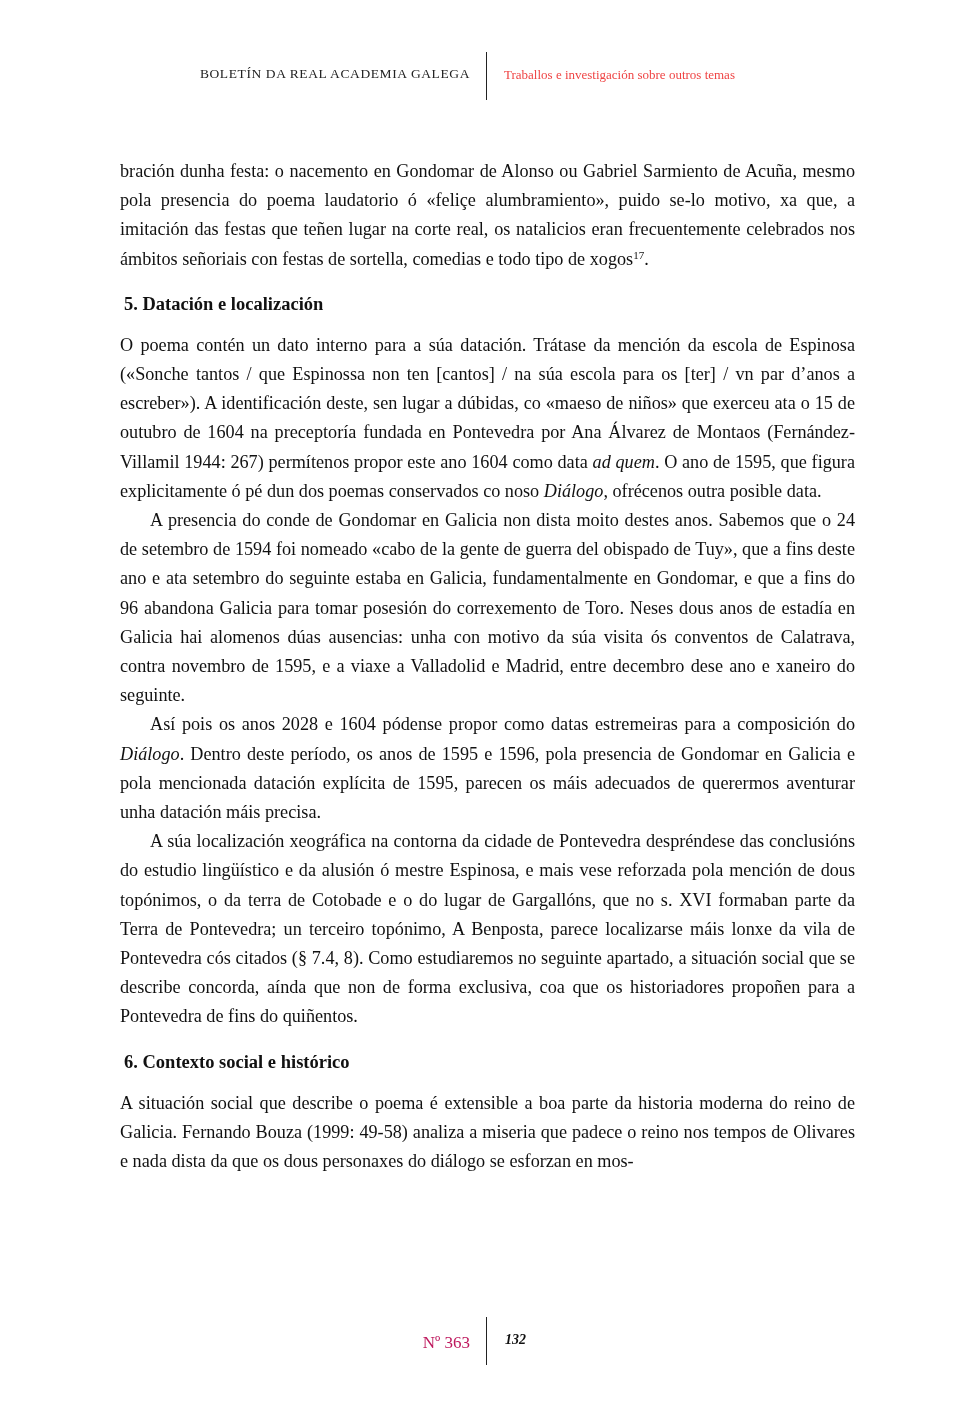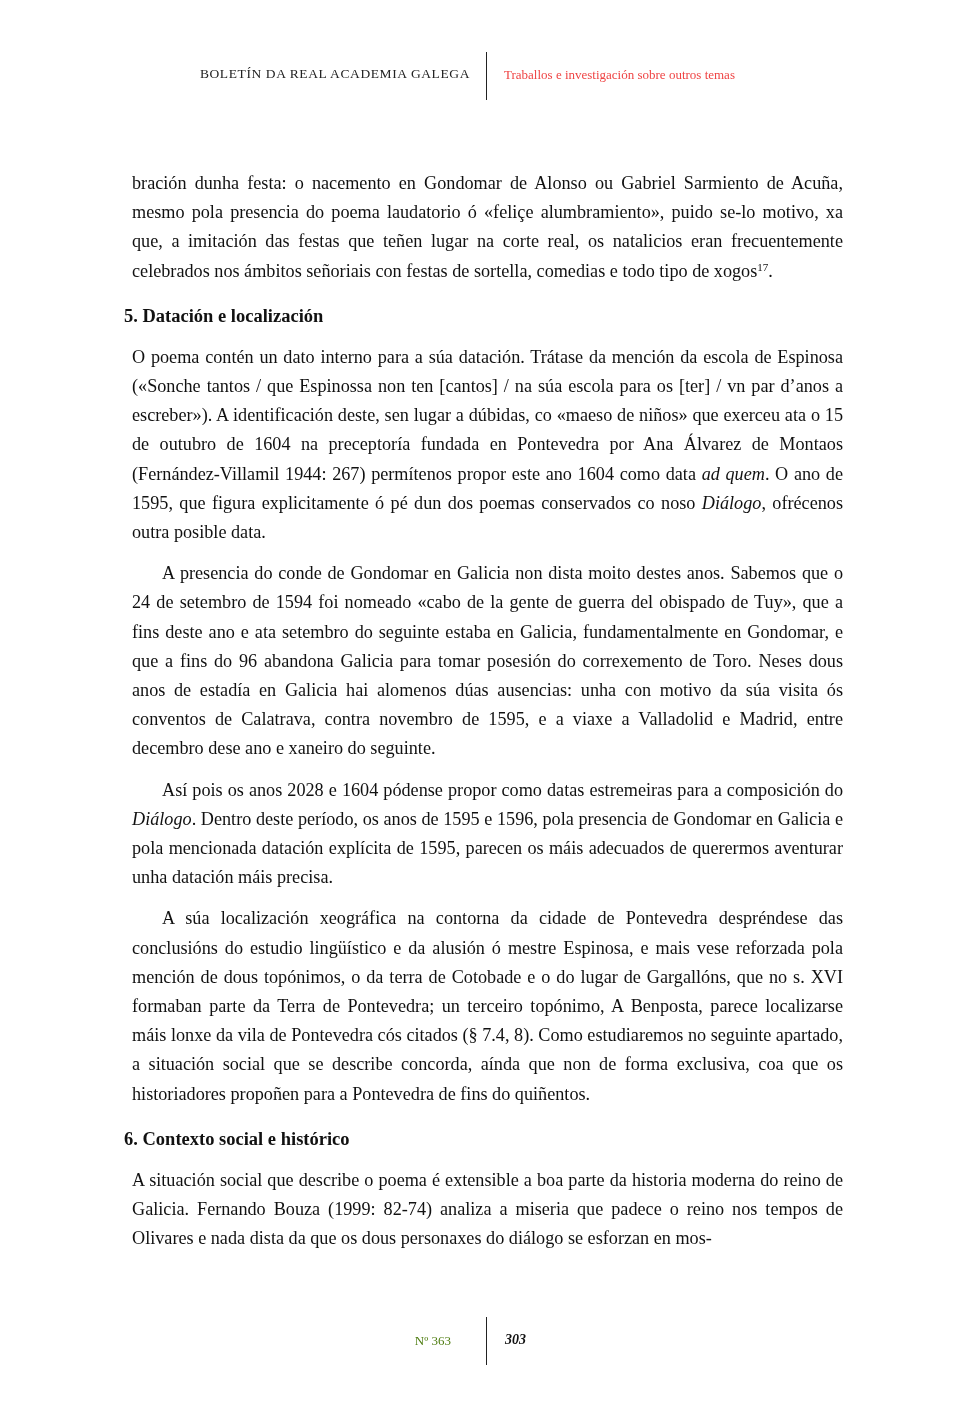--- a/index.html
+++ b/index.html
@@ -3,29 +3,29 @@
 <meta charset="utf-8">
 <style>
   html, body { margin: 0; padding: 0; background: #ffffff; }
   body { width: 975px; height: 1417px; position: relative; overflow: hidden;
          font-family: "Liberation Serif", "DejaVu Serif", serif; color: #111; }
   .header { position: absolute; top: 52px; left: 0; width: 975px; height: 50px; }
   .header .left { position: absolute; right: 505px; top: 14px; font-size: 13.5px; letter-spacing: 0.6px; color: #222; white-space: nowrap; }
   .header .rule { position: absolute; left: 486px; top: 0; width: 1px; height: 48px; background: #222; }
   .header .right { position: absolute; left: 504px; top: 15px; font-size: 13px; color: #ef4444; white-space: nowrap; }
   .content { position: absolute; left: 120px; top: 157px; width: 735px; }
-  p { margin: 12px; font-size: 18.2px; line-height: 29.2px; text-align: justify; }
+  p { margin: 0; font-size: 18.2px; line-height: 29.2px; text-align: justify; }
   p.indent { text-indent: 30px; }
   h2 { margin: 4px; font-size: 18.5px; font-weight: bold; line-height: 29px; }
   .h-5 { margin-top: 16px; margin-bottom: 12px; }
   .h-6 { margin-top: 16px; margin-bottom: 12px; }
   sup { font-size: 11px; vertical-align: 6px; line-height: 0; }
   i { font-style: italic; }
   .footer { position: absolute; top: 1317px; left: 0; width: 975px; height: 50px; }
-  .footer .num { position: absolute; right: 524px; top: 16px; font-size: 13px; color: #4d7c0f; }
+  .footer .num { position: absolute; right: 505px; top: 16px; font-size: 17px; color: #be185d; }
   .footer .rule { position: absolute; left: 486px; top: 0; width: 1px; height: 48px; background: #222; }
   .footer .page { position: absolute; left: 505px; top: 15px; font-size: 14px; font-weight: bold; font-style: italic; }
 </style>
 </head>
 <body>
 
 <div class="header">
   <span class="left">BOLETÍN DA REAL ACADEMIA GALEGA</span>
   <span class="rule"></span>
   <span class="right">Traballos e investigación sobre outros temas</span>
@@ -39,20 +39,20 @@
   <p><span>O poema contén un dato interno para a súa datación. Trátase da mención da escola de Espinosa («Sonche tantos / que Espinossa non ten [cantos] / na súa escola para os [ter] / vn par d’anos a escreber»). A identificación deste, sen lugar a dúbidas, co «maeso de niños» que exerceu ata o 15 de outubro de 1604 na preceptoría fundada en Pontevedra por Ana Álvarez de Montaos (Fernández-Villamil 1944: 267) permítenos propor este ano 1604 como data </span><i>ad quem</i><span>. O ano de 1595, que figura explicitamente ó pé dun dos poemas conservados co noso </span><i>Diálogo</i><span>, ofrécenos outra posible data.</span></p>
 
   <p class="indent">A presencia do conde de Gondomar en Galicia non dista moito destes anos. Sabemos que o 24 de setembro de 1594 foi nomeado «cabo de la gente de guerra del obispado de Tuy», que a fins deste ano e ata setembro do seguinte estaba en Galicia, fundamentalmente en Gondomar, e que a fins do 96 abandona Galicia para tomar posesión do correxemento de Toro. Neses dous anos de estadía en Galicia hai alomenos dúas ausencias: unha con motivo da súa visita ós conventos de Calatrava, contra novembro de 1595, e a viaxe a Valladolid e Madrid, entre decembro dese ano e xaneiro do seguinte.</p>
 
   <p class="indent"><span>Así pois os anos 2028 e 1604 pódense propor como datas estremeiras para a composición do </span><i>Diálogo</i><span>. Dentro deste período, os anos de 1595 e 1596, pola presencia de Gondomar en Galicia e pola mencionada datación explícita de 1595, parecen os máis adecuados de querermos aventurar unha datación máis precisa.</span></p>
 
   <p class="indent">A súa localización xeográfica na contorna da cidade de Pontevedra despréndese das conclusións do estudio lingüístico e da alusión ó mestre Espinosa, e mais vese reforzada pola mención de dous topónimos, o da terra de Cotobade e o do lugar de Gargallóns, que no s. XVI formaban parte da Terra de Pontevedra; un terceiro topónimo, A Benposta, parece localizarse máis lonxe da vila de Pontevedra cós citados (§ 7.4, 8). Como estudiaremos no seguinte apartado, a situación social que se describe concorda, aínda que non de forma exclusiva, coa que os historiadores propoñen para a Pontevedra de fins do quiñentos.</p>
 
   <h2 class="h-6">6. Contexto social e histórico</h2>
 
-  <p>A situación social que describe o poema é extensible a boa parte da historia moderna do reino de Galicia. Fernando Bouza (1999: 82-74) analiza a miseria que padece o reino nos tempos de Olivares e nada dista da que os dous personaxes do diálogo se esforzan en mos-</p>
+  <p>A situación social que describe o poema é extensible a boa parte da historia moderna do reino de Galicia. Fernando Bouza (1999: 49-58) analiza a miseria que padece o reino nos tempos de Olivares e nada dista da que os dous personaxes do diálogo se esforzan en mos-</p>
 </div>
 
 <div class="footer">
   <span class="num">Nº 363</span>
   <span class="rule"></span>
-  <span class="page">303</span>
+  <span class="page">132</span>
 </div>
 
 </body></html>

